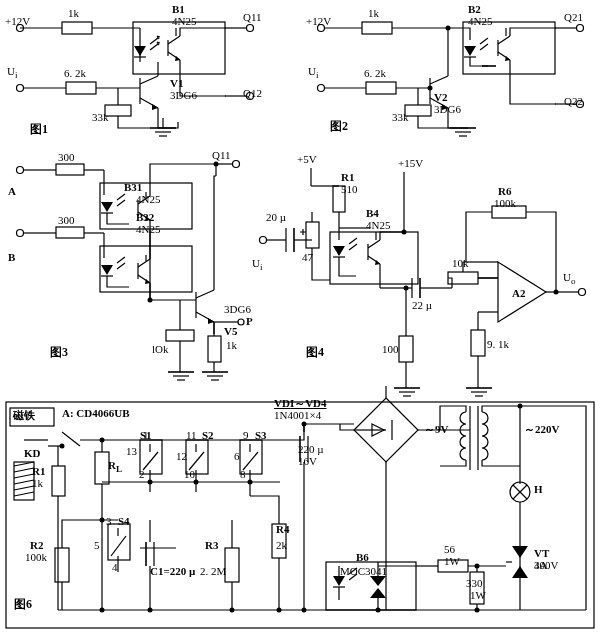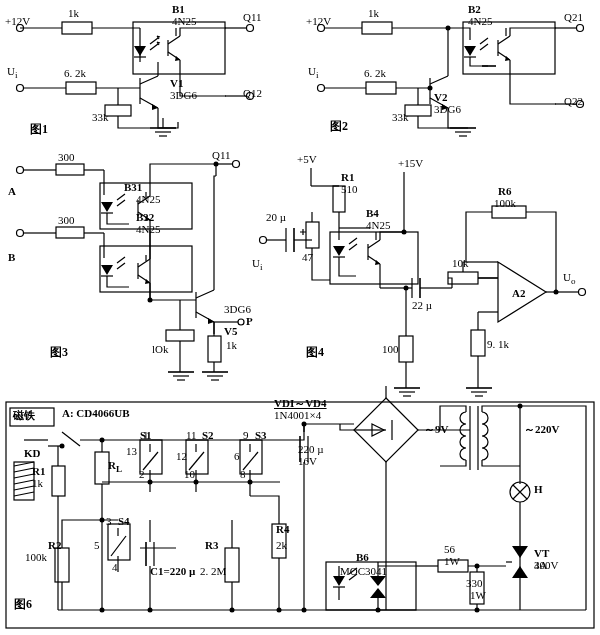--- a/index.html
+++ b/index.html
@@ -457,21 +457,21 @@
   <div class="lbl" style="left:126px;top:446px;">13</div>
   <div class="lbl" style="left:176px;top:451px;">12</div>
   <div class="lbl" style="left:234px;top:451px;">6</div>
   <div class="lbl" style="left:139px;top:469px;">2</div>
   <div class="lbl" style="left:184px;top:469px;">10</div>
   <div class="lbl" style="left:240px;top:469px;">8</div>
   <div class="lbl" style="left:106px;top:516px;">3</div>
   <div class="lbl b" style="left:118px;top:516px;">S4</div>
   <div class="lbl" style="left:94px;top:540px;">5</div>
   <div class="lbl" style="left:112px;top:562px;">4</div>
-  <div class="lbl b" style="left:30px;top:540px;margin-left:18px;">R2</div>
+  <div class="lbl b" style="left:30px;top:540px;">R2</div>
   <div class="lbl" style="left:25px;top:552px;">100k</div>
   <div class="lbl b" style="left:150px;top:566px;">C1=220 µ</div>
   <div class="lbl b" style="left:205px;top:540px;">R3</div>
   <div class="lbl" style="left:200px;top:566px;">2. 2M</div>
   <div class="lbl b" style="left:276px;top:524px;">R4</div>
   <div class="lbl" style="left:276px;top:540px;">2k</div>
   <div class="lbl" style="left:298px;top:444px;">220 µ</div>
   <div class="lbl" style="left:298px;top:456px;">16V</div>
   <div class="lbl b" style="left:274px;top:398px;text-decoration:underline;">VDI～VD4</div>
   <div class="lbl" style="left:274px;top:410px;text-align:center;">1N4001×4</div>

